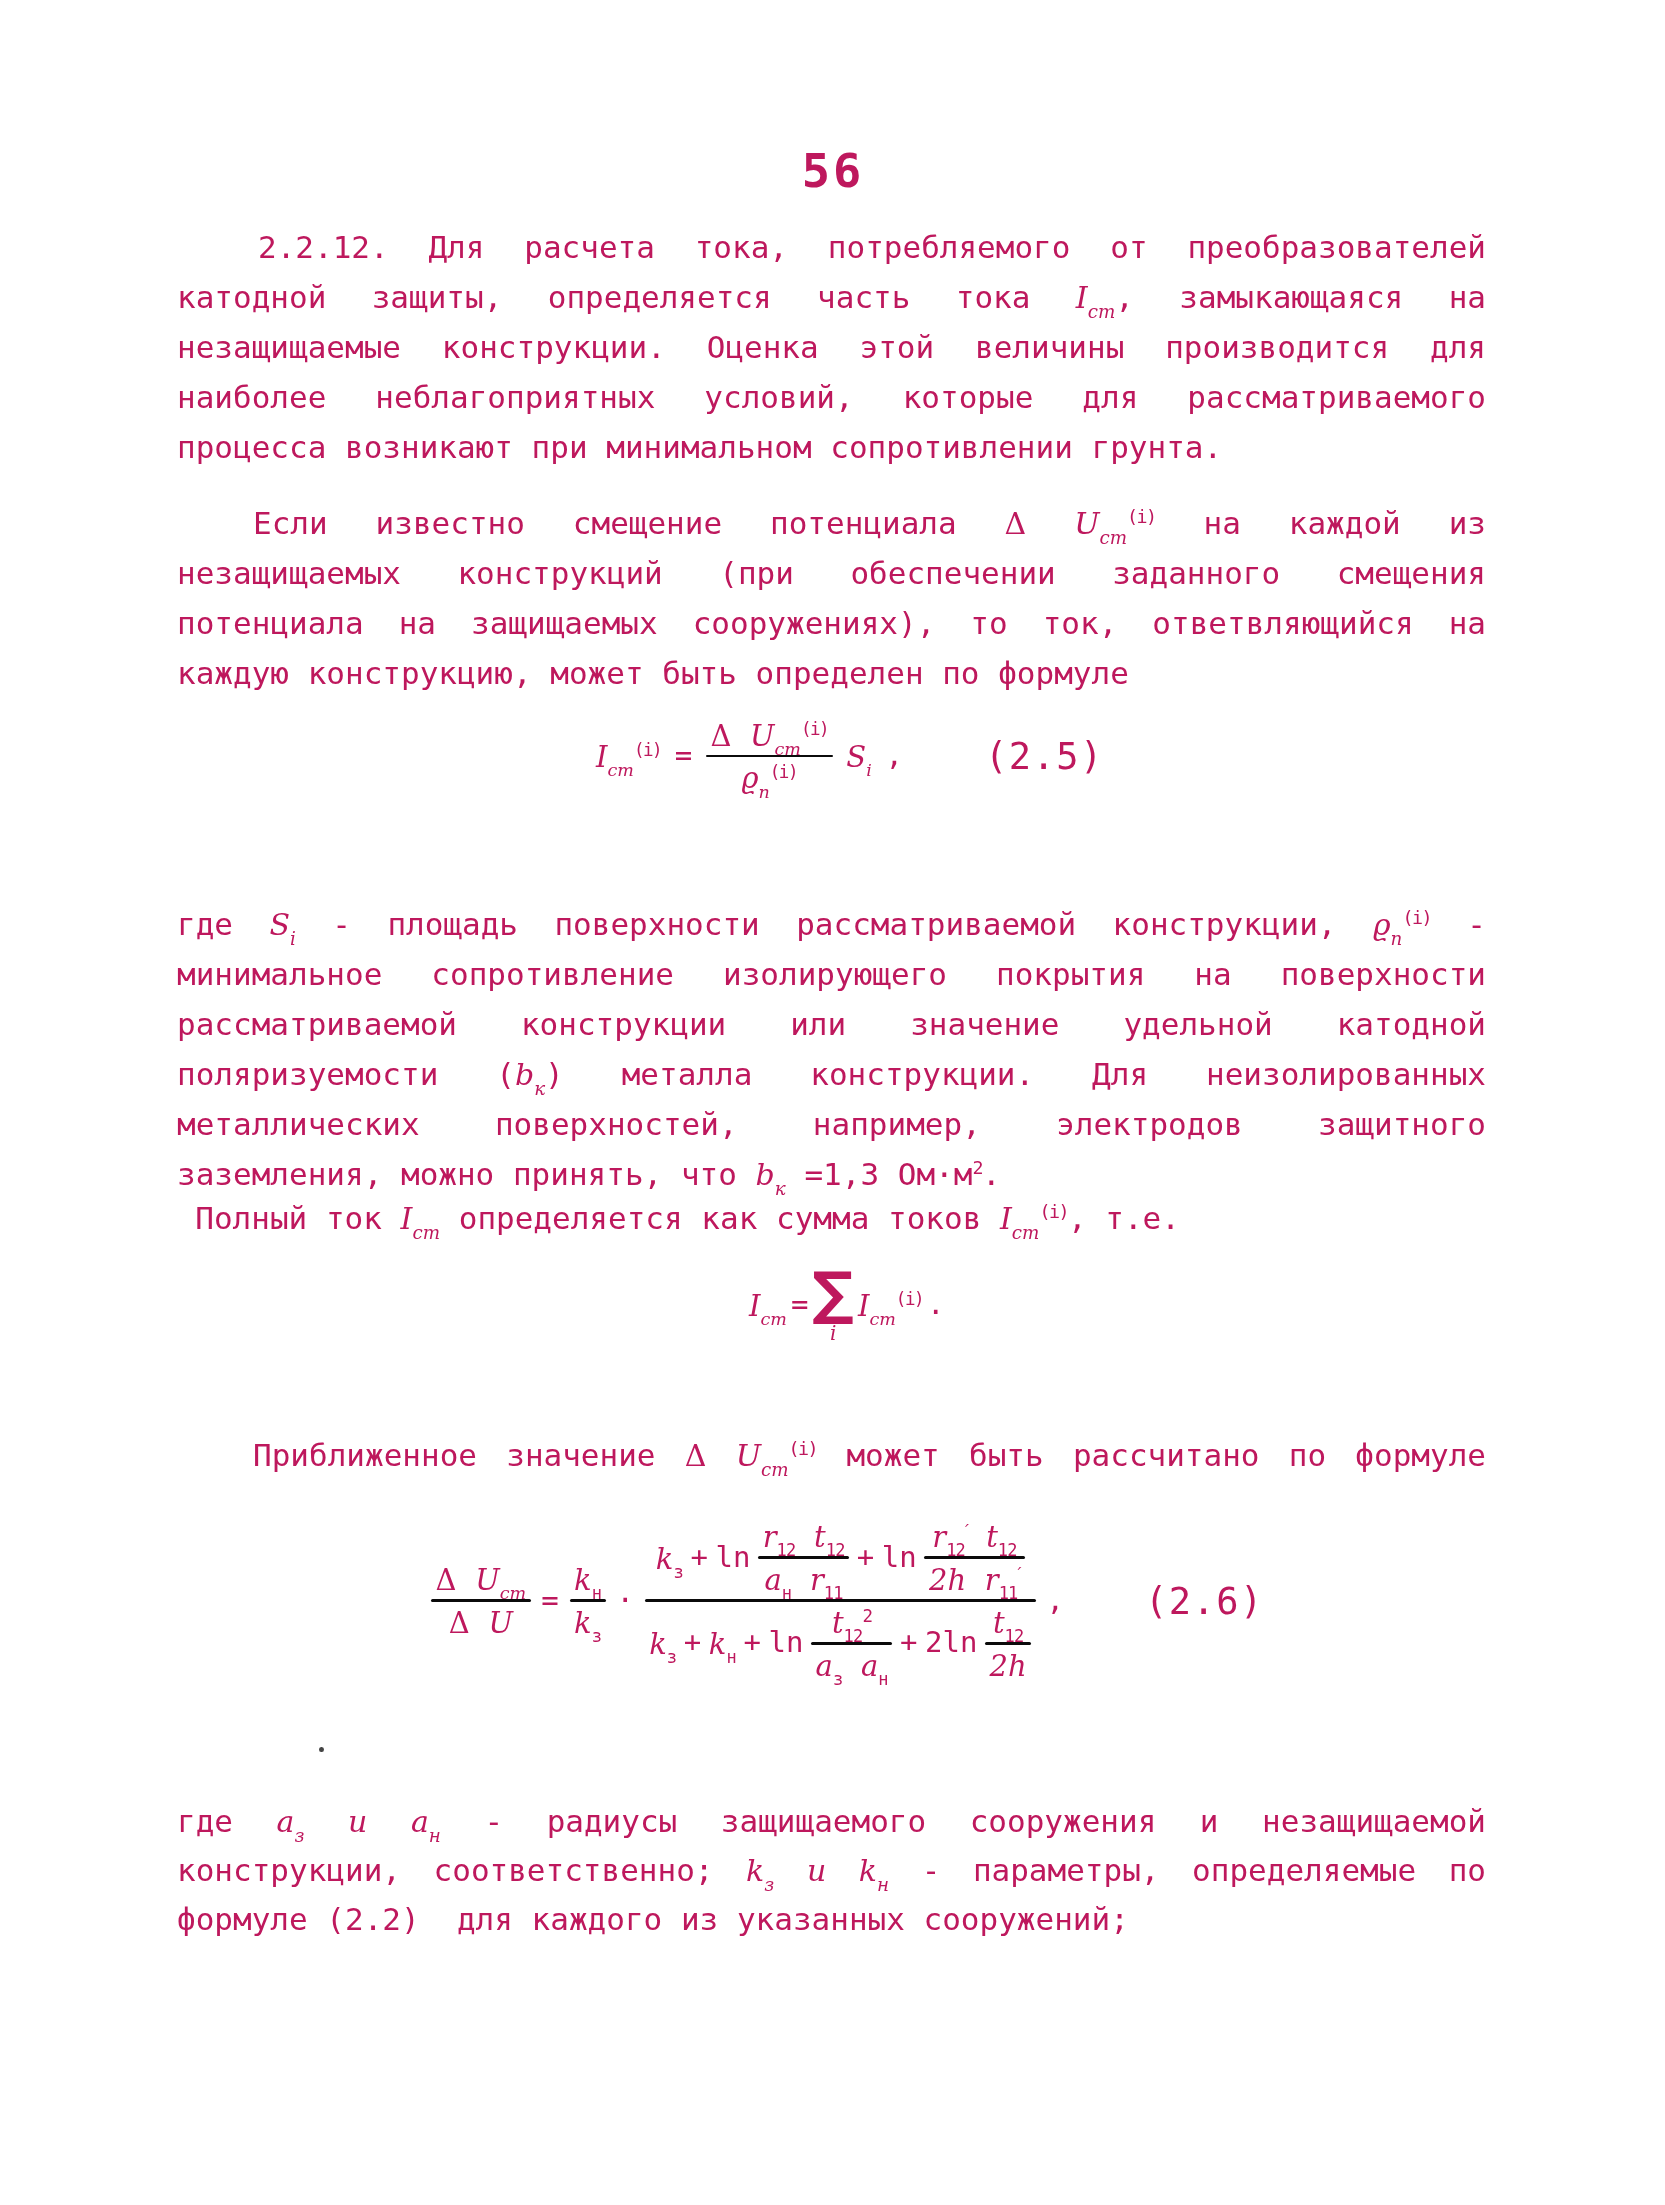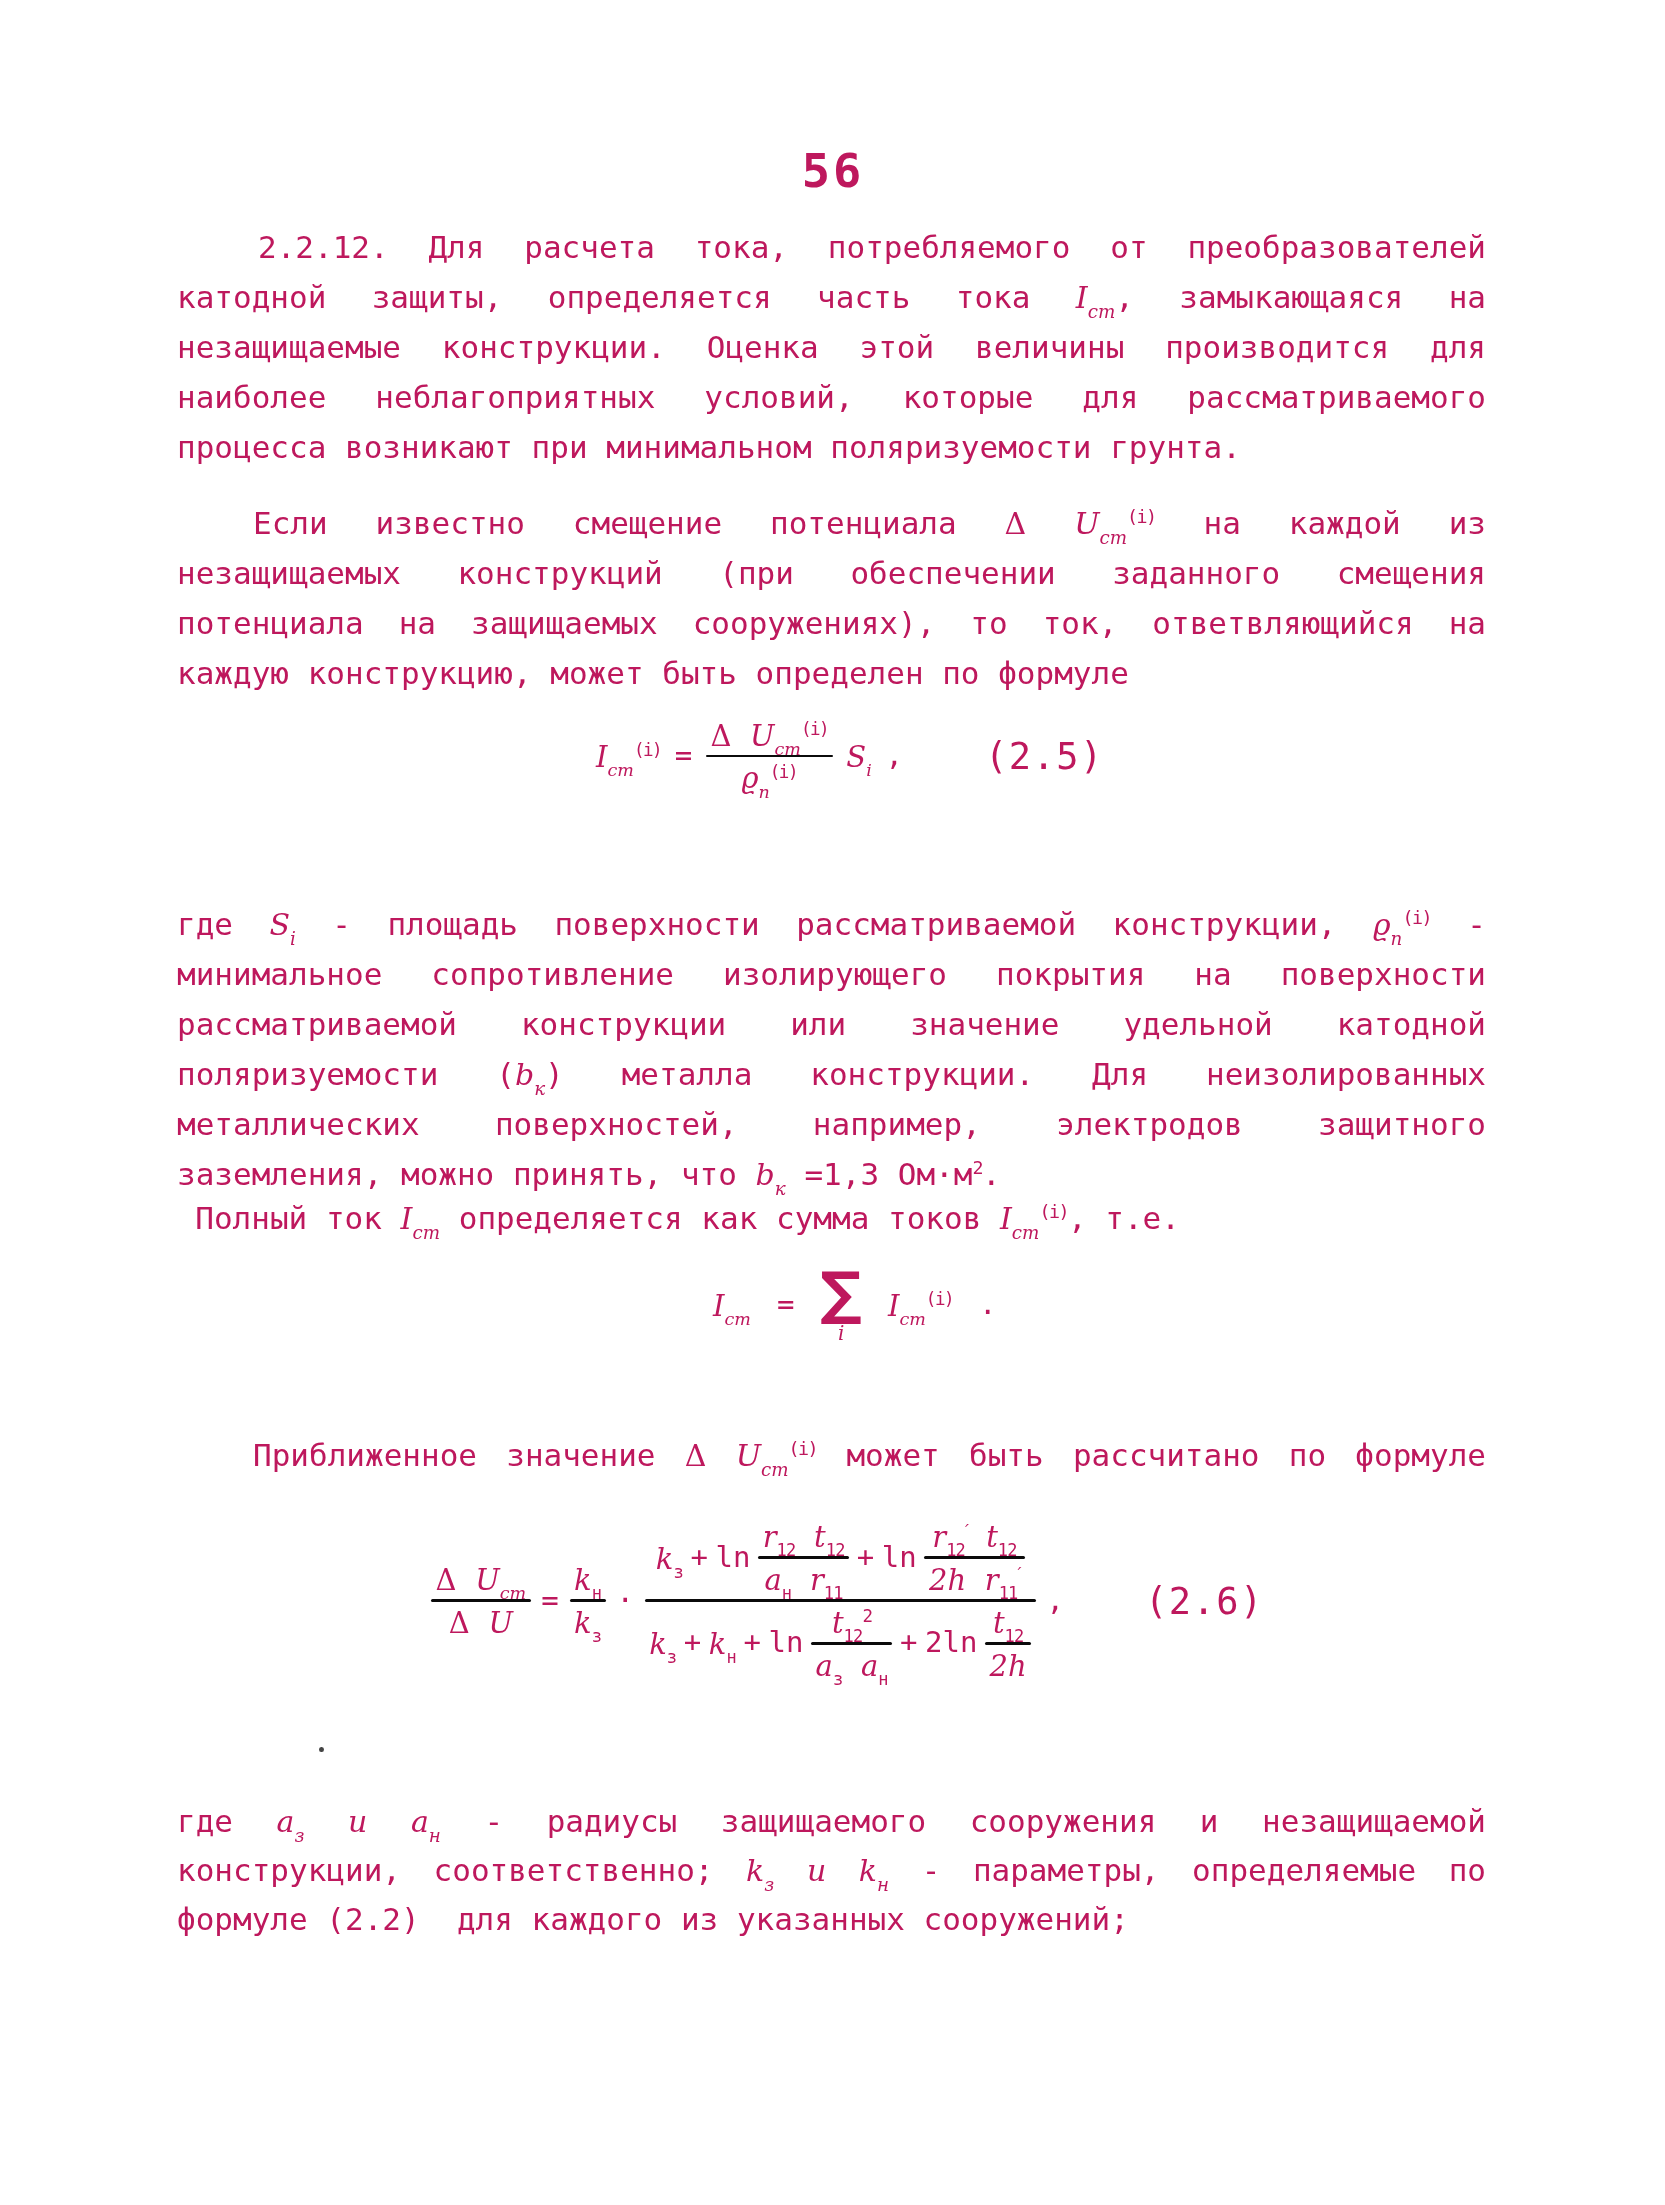--- a/index.html
+++ b/index.html
@@ -63,21 +63,21 @@
   <div id="pageno">56</div>
 
   <div class="para" style="top:222px;">
     <div class="line jst ind106"><span>2.2.12. Для расчета тока, потребляемого от преобразователей</span></div>
     <div class="line jst">
       <span>катодной защиты, определяется часть тока</span>
       <span class="mg"><span class="bm">I</span><span class="bsb">ст</span></span><span>, замыкающаяся на</span>
     </div>
     <div class="line jst"><span>незащищаемые конструкции. Оценка этой величины производится для</span></div>
     <div class="line jst"><span>наиболее неблагоприятных условий, которые для рассматриваемого</span></div>
-    <div class="line left"><span>процесса возникают при минимальном поляризуемости грунта.</span></div>
+    <div class="line left"><span>процесса возникают при минимальном сопротивлении грунта.</span></div>
   </div>
 
   <div class="para" style="top:498px;">
     <div class="line jst ind100">
       <span>Если известно смещение потенциала</span>
       <span class="mg"><span class="dl">Δ</span> <span class="bm">U</span><span class="bsb">ст</span><span class="bsp">(i)</span></span>
       <span>на каждой из</span>
     </div>
     <div class="line jst"><span>незащищаемых конструкций (при обеспечении заданного смещения</span></div>
     <div class="line jst"><span>потенциала на защищаемых сооружениях), то ток, ответвляющийся на</span></div>
@@ -129,21 +129,21 @@
   <div class="para" style="top:1193px;">
     <div class="line left ind24">
       <span>Полный ток</span>
       <span class="mg"><span class="bm">I</span><span class="bsb">ст</span></span>
       <span>определяется как сумма токов</span>
       <span class="mg"><span class="bm">I</span><span class="bsb">ст</span><span class="bsp">(i)</span></span><span>, т.е.</span>
     </div>
   </div>
 
   <div class="eq" style="top:1251px;height:107px;">
-    <div class="eqrow" style="left:713px;gap:26px;">
+    <div class="eqrow" style="left:749px;gap:4px;">
       <span class="mg"><span class="it">I</span><span class="sb">ст</span></span>
       <span class="rm">=</span>
       <span class="sigcol">
         <span class="sigma">∑</span>
         <span class="sigsub">i</span>
       </span>
       <span class="mg"><span class="it">I</span><span class="sb">ст</span><span class="sp">(i)</span></span>
       <span class="rm">.</span>
     </div>
   </div>

